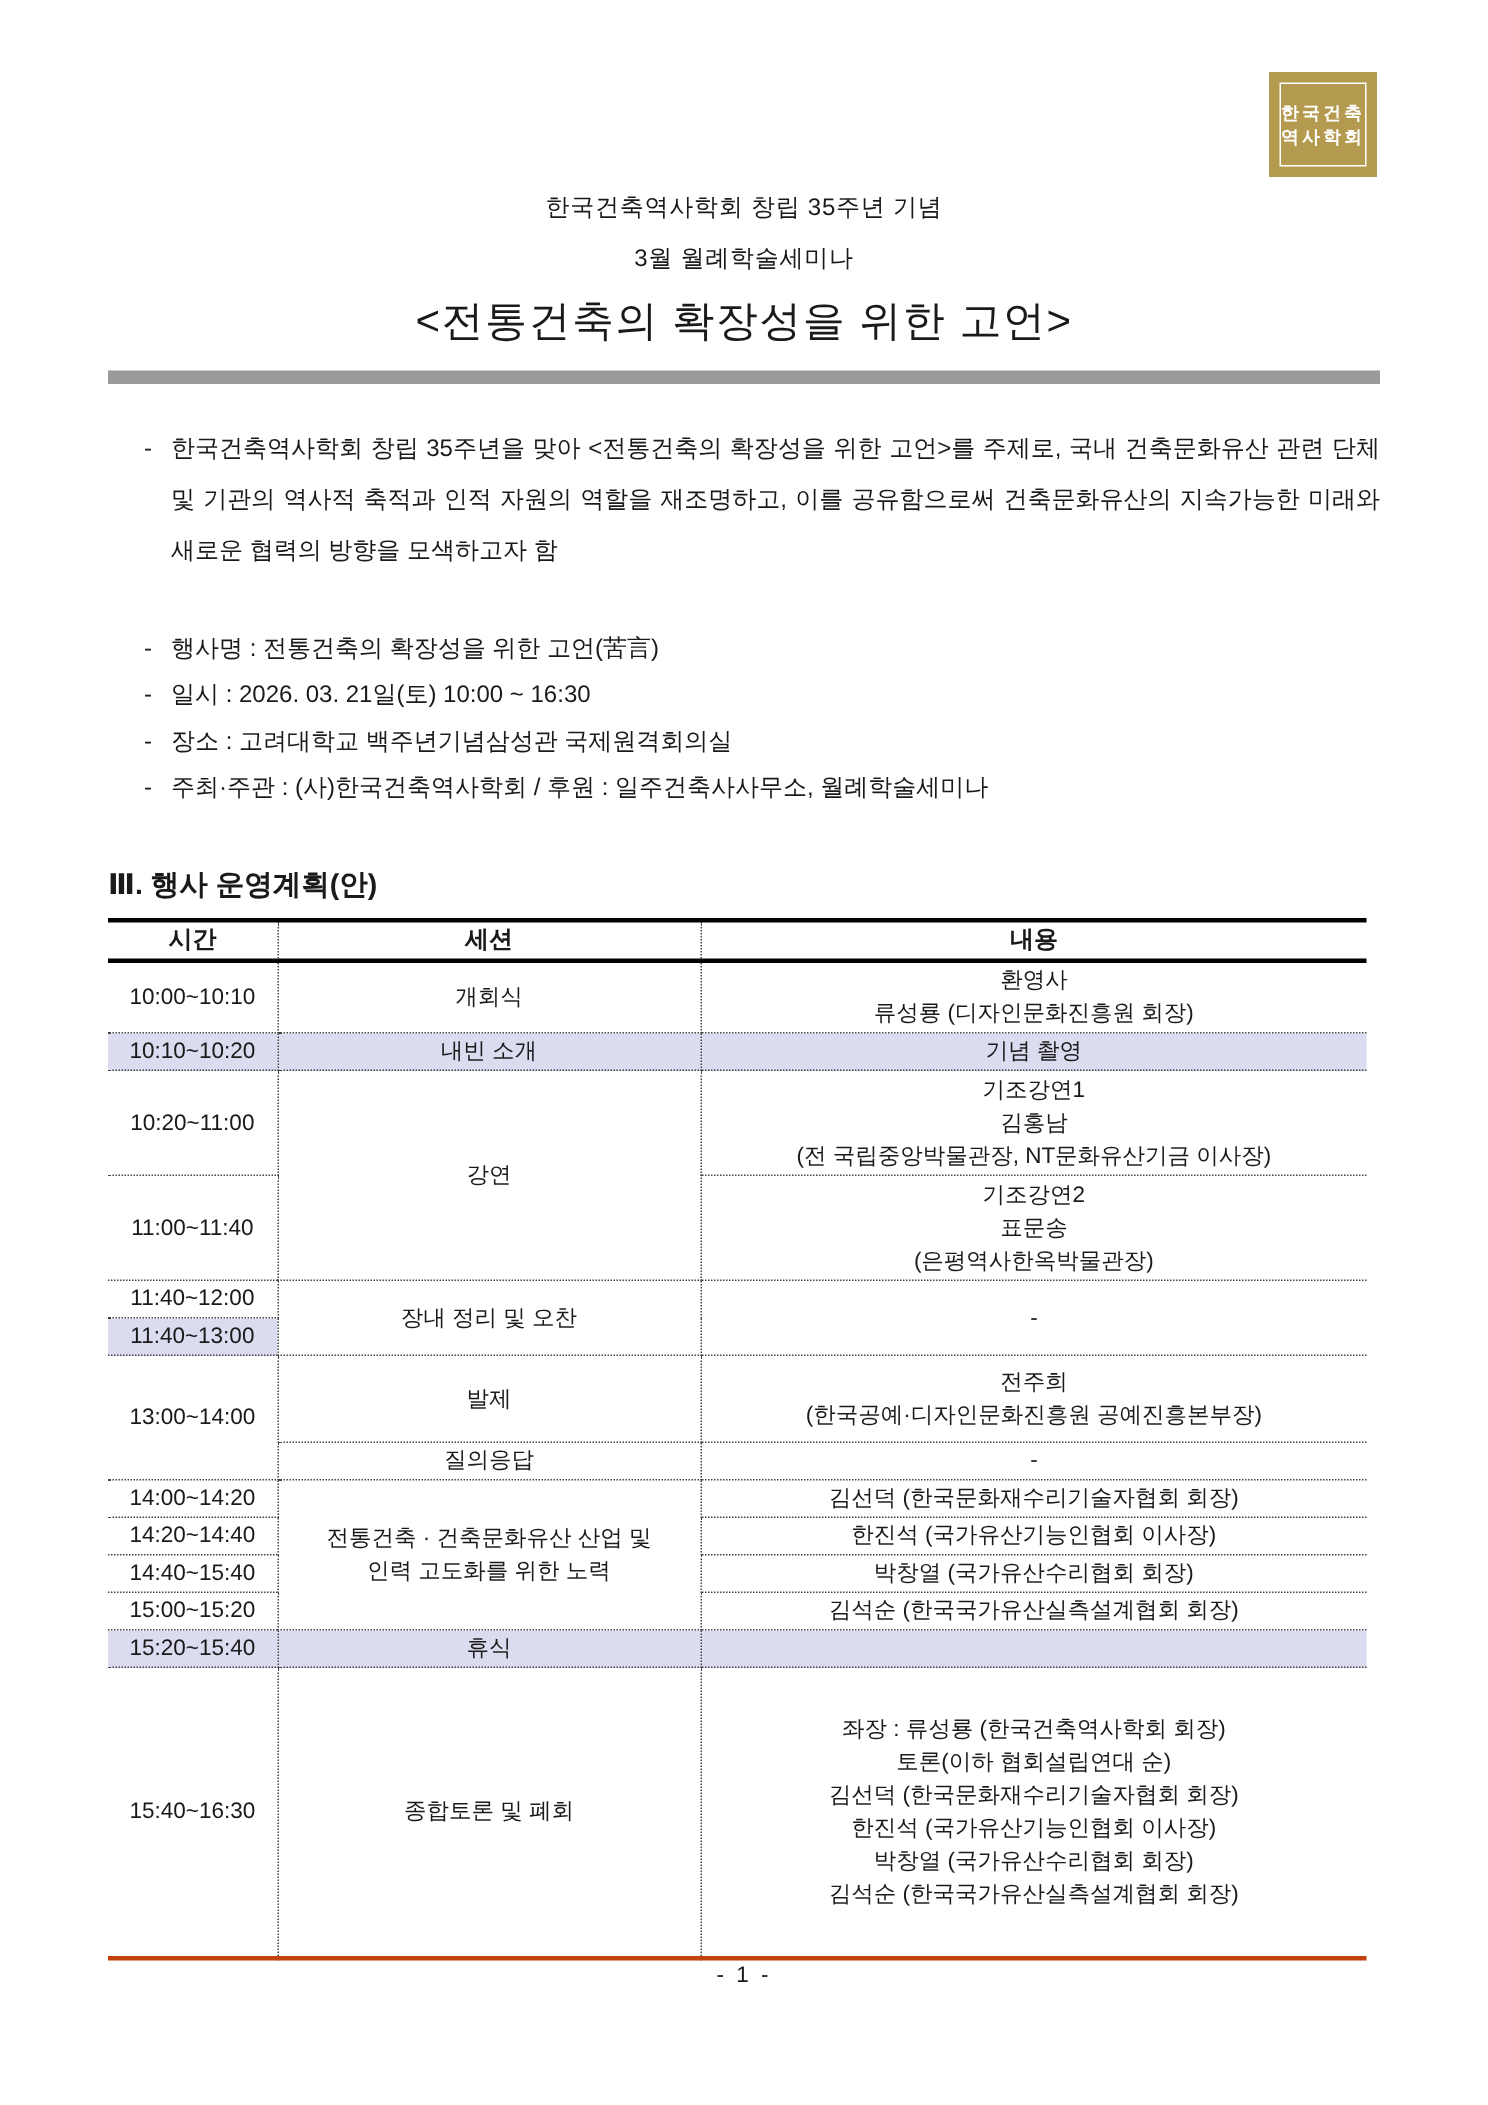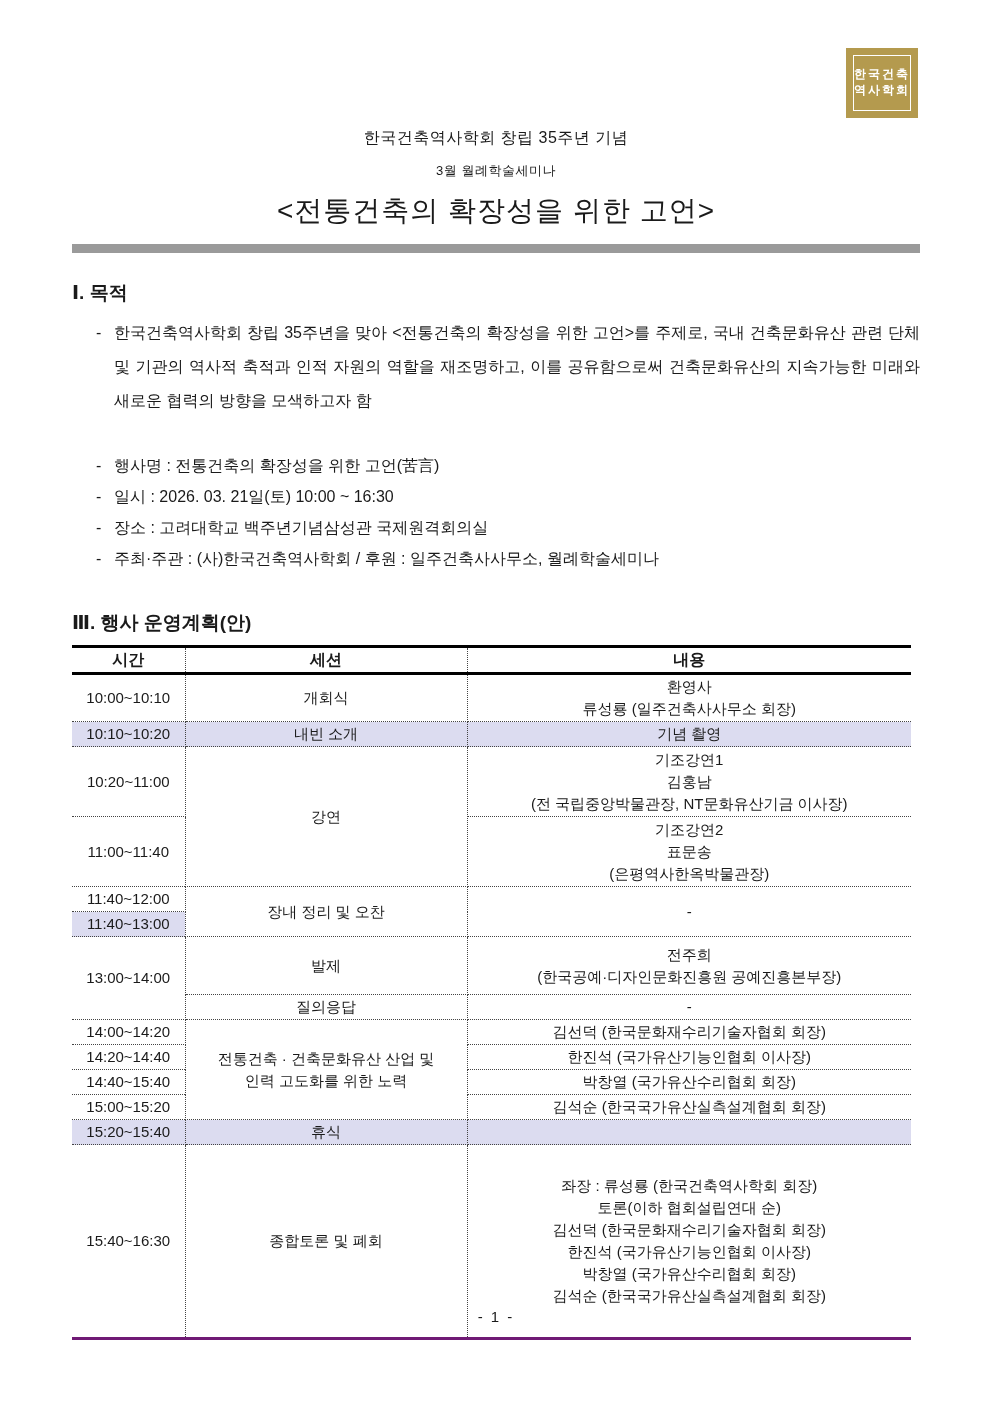--- a/index.html
+++ b/index.html
@@ -22,27 +22,27 @@
   .seal{
     position:absolute;top:48px;right:74px;
     width:72px;height:70px;background:var(--seal_gold);
     display:flex;align-items:center;justify-content:center;
   }
   .seal-inner{
     position:absolute;inset:7px;border:1px solid #fff;
   }
   .seal-text{
     position:relative;text-align:center;color:#fff;
-    font-size:12px;line-height:1.35;letter-spacing:2px;font-weight:bold;font-family:Liberation Mono, monospace;
+    font-size:12px;line-height:1.35;letter-spacing:2px;font-weight:bold;
   }
 
   
   .doc-header{padding-top:128px;text-align:center;}
   .doc-header .sub1{font-size:16px;letter-spacing:.5px;}
-  .doc-header .sub2{font-size:13px;margin-top:13px;letter-spacing:.5px;}
+  .doc-header .sub2{font-size:16px;margin-top:13px;letter-spacing:.5px;}
   .doc-header .title{font-size:28px;font-weight:normal;margin-top:12px;letter-spacing:1px;}
   .gray-bar{
     margin:14px 72px 0 72px;height:9px;background:var(--bar_gray);
   }
 
   
   .content{padding:0 72px;}
   .sec-heading{font-size:19px;font-weight:bold;}
   .sec-purpose{margin-top:27px;}
   .bullet-row{display:flex;margin-top:10px;padding-left:24px;}
@@ -51,21 +51,21 @@
   .sec-overview{margin-top:32px;}
   .overview-list .bullet-row{margin-top:0;}
   .overview-list .bullet-marker,.overview-list .bullet-text{line-height:31px;}
   .overview-list{margin-top:8px;}
   .sec-plan{margin-top:36px;}
 
   
   table.schedule{
     margin-top:9px;width:839px;
     border-collapse:collapse;table-layout:fixed;
-    border-top:3px solid #000;border-bottom:3px solid #701a75;
+    border-top:3px solid #000;border-bottom:3px solid #c2410c;
     border-left:hidden;border-right:hidden;
     font-size:15px;
   }
   table.schedule col.c-time{width:113px;}
   table.schedule col.c-session{width:282px;}
   table.schedule col.c-content{width:444px;}
   table.schedule th,table.schedule td{
     border:1px dotted #444;
     text-align:center;vertical-align:middle;
     padding:1px 4px;line-height:22px;
@@ -104,21 +104,20 @@
   <div class="doc-header">
     <div class="sub1">한국건축역사학회 창립 35주년 기념</div>
     <div class="sub2">3월 월례학술세미나</div>
     <div class="title">&lt;전통건축의 확장성을 위한 고언&gt;</div>
   </div>
   <div class="gray-bar"></div>
 
   <div class="content">
 
     <div class="sec-purpose">
-      <div class="sec-heading">Ⅰ. 목적</div>
       <div class="bullet-row">
         <span class="bullet-marker">-</span>
         <span class="bullet-text">한국건축역사학회 창립 35주년을 맞아 &lt;전통건축의 확장성을 위한 고언&gt;를 주제로, 국내 건축문화유산 관련 단체 및 기관의 역사적 축적과 인적 자원의 역할을 재조명하고, 이를 공유함으로써 건축문화유산의 지속가능한 미래와 새로운 협력의 방향을 모색하고자 함</span>
       </div>
     </div>
 
     <div class="sec-overview">
       <div class="overview-list">
         <div class="bullet-row">
           <span class="bullet-marker">-</span>
@@ -153,21 +152,21 @@
             <th>시간</th>
             <th>세션</th>
             <th>내용</th>
           </tr>
         </thead>
         <tbody>
           <tr class="r-open">
             <td>10:00~10:10</td>
             <td>개회식</td>
             <td class="prelines">환영사
-류성룡 (일주건축사사무소 회장)</td>
+류성룡 (디자인문화진흥원 회장)</td>
           </tr>
           <tr class="hl r-single">
             <td>10:10~10:20</td>
             <td>내빈 소개</td>
             <td>기념 촬영</td>
           </tr>
           <tr class="r-lec">
             <td>10:20~11:00</td>
             <td rowspan="2">강연</td>
             <td class="prelines">기조강연1

